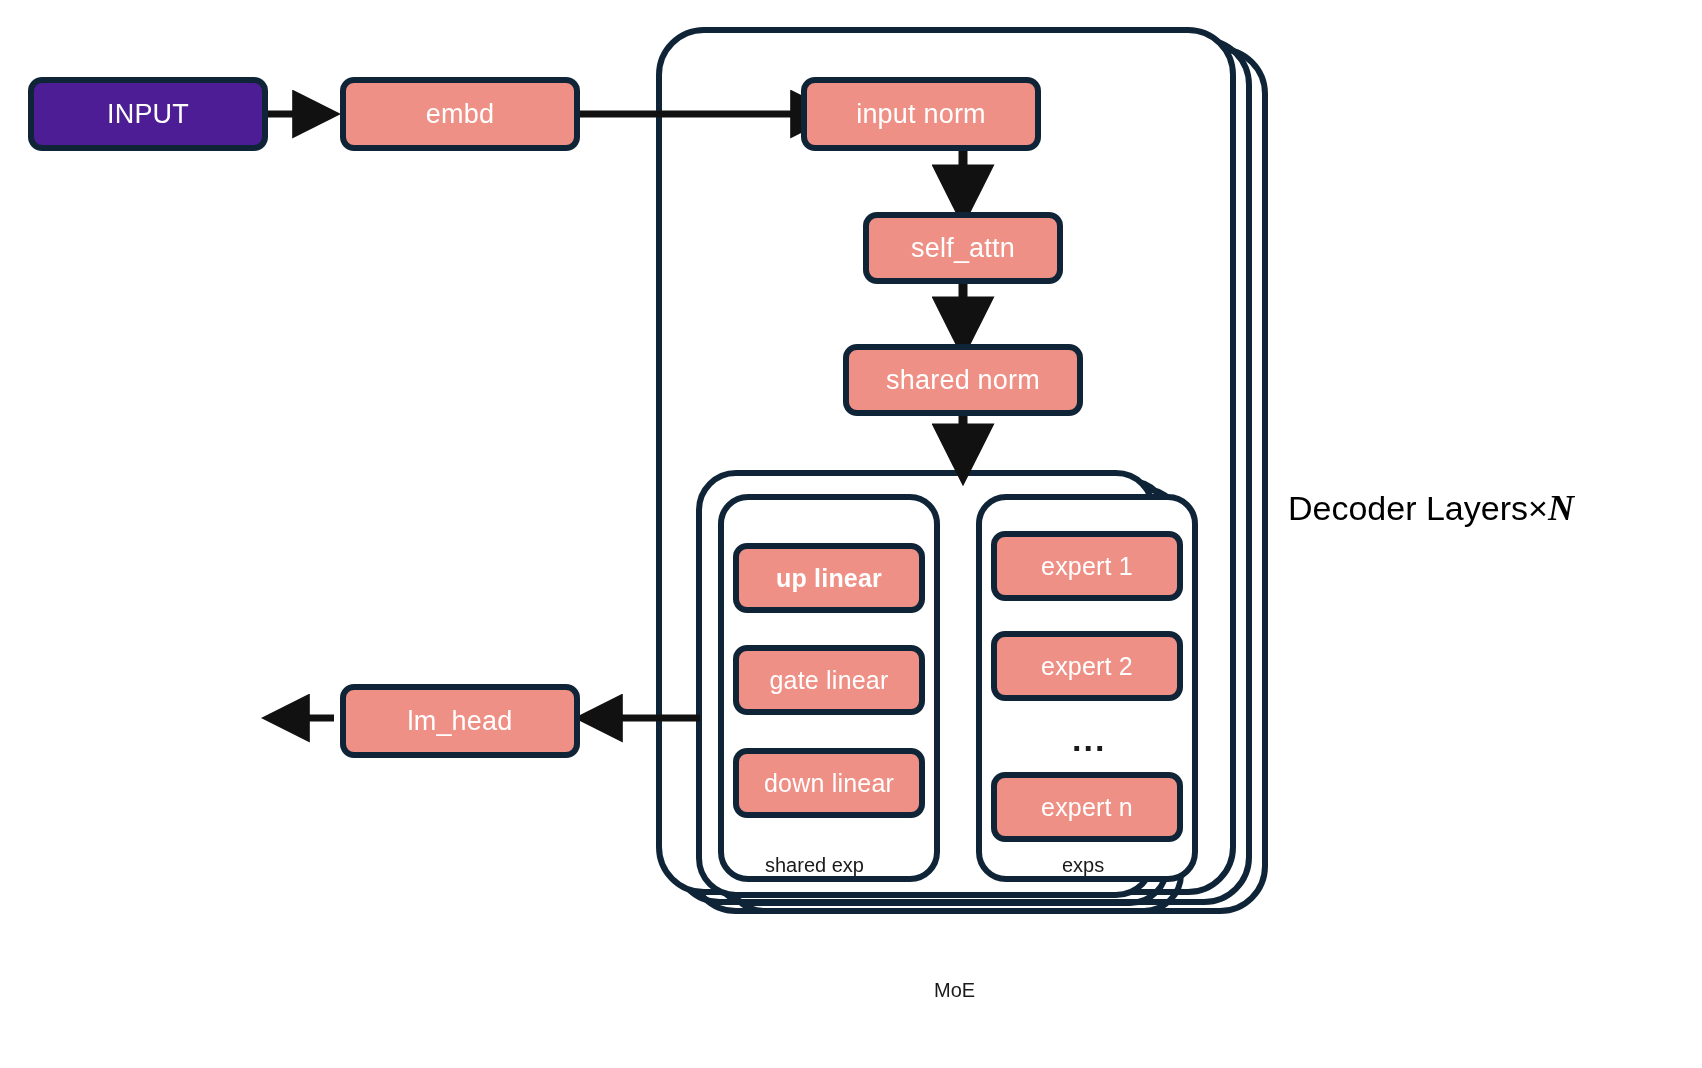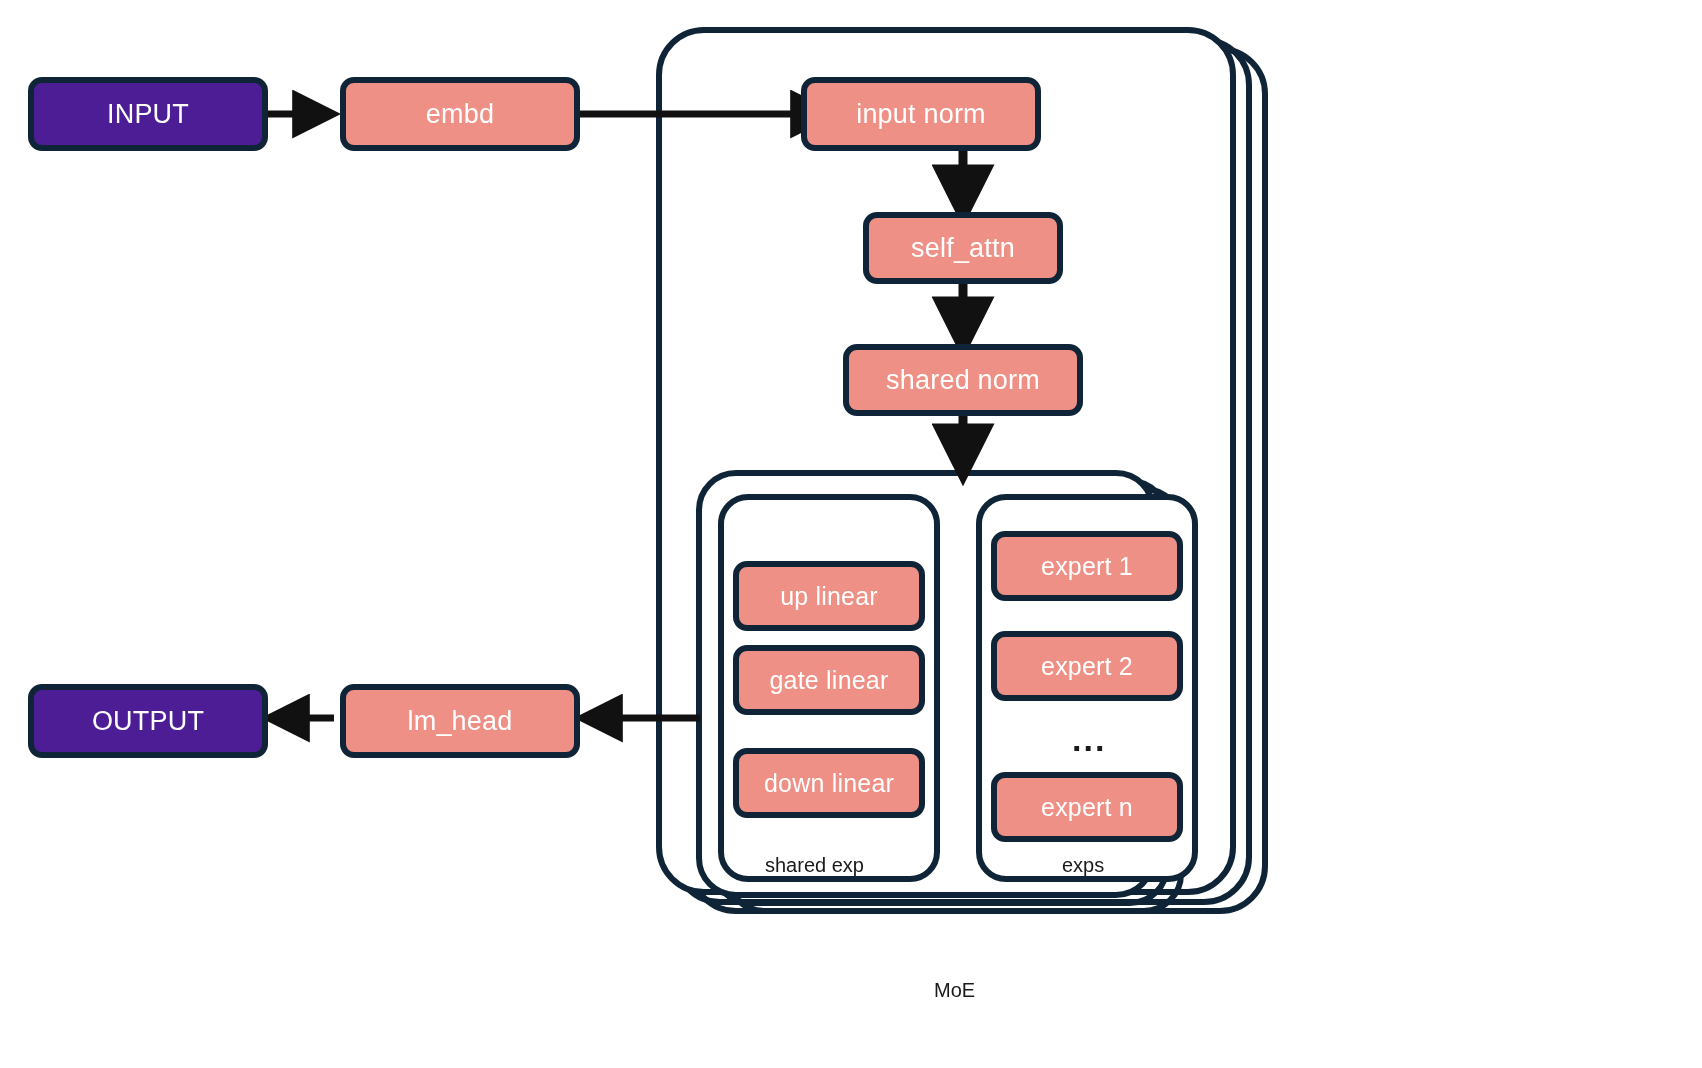--- a/index.html
+++ b/index.html
@@ -137,21 +137,21 @@
   </div>
 
   <div class="node salmon" style="left:863px; top:212px; width:200px; height:72px;">
     <span>self_attn</span>
   </div>
 
   <div class="node salmon" style="left:843px; top:344px; width:240px; height:72px;">
     <span>shared norm</span>
   </div>
 
-  <div class="node salmon small" style="left:733px; top:561px; width:192px; height:70px;">
+  <div class="node salmon small" style="left:733px; top:543px; width:192px; height:70px;font-weight:bold;">
     <span>up linear</span>
   </div>
 
   <div class="node salmon small" style="left:733px; top:645px; width:192px; height:70px;">
     <span>gate linear</span>
   </div>
 
   <div class="node salmon small" style="left:733px; top:748px; width:192px; height:70px;">
     <span>down linear</span>
   </div>
@@ -173,18 +173,18 @@
   <div class="grouplabel" style="left:765px; top:855px;">shared exp</div>
 
   <div class="grouplabel" style="left:1062px; top:855px;">exps</div>
 
   <div class="grouplabel" style="left:934px; top:936px;margin-top:44px;">MoE</div>
 
   <div class="node salmon" style="left:340px; top:684px; width:240px; height:74px;">
     <span>lm_head</span>
   </div>
 
-  <div class="node blue" style="left:28px; top:684px; width:240px; height:74px;">
-    <span>OUTPUT</span>
+
+  <div class="sidelabel" style="left:1288px; top:490px;">
+    <span>Decoder Layers×</span><span class="var">N</span>
   </div>
-
 
 </div>
 
 </body></html>

